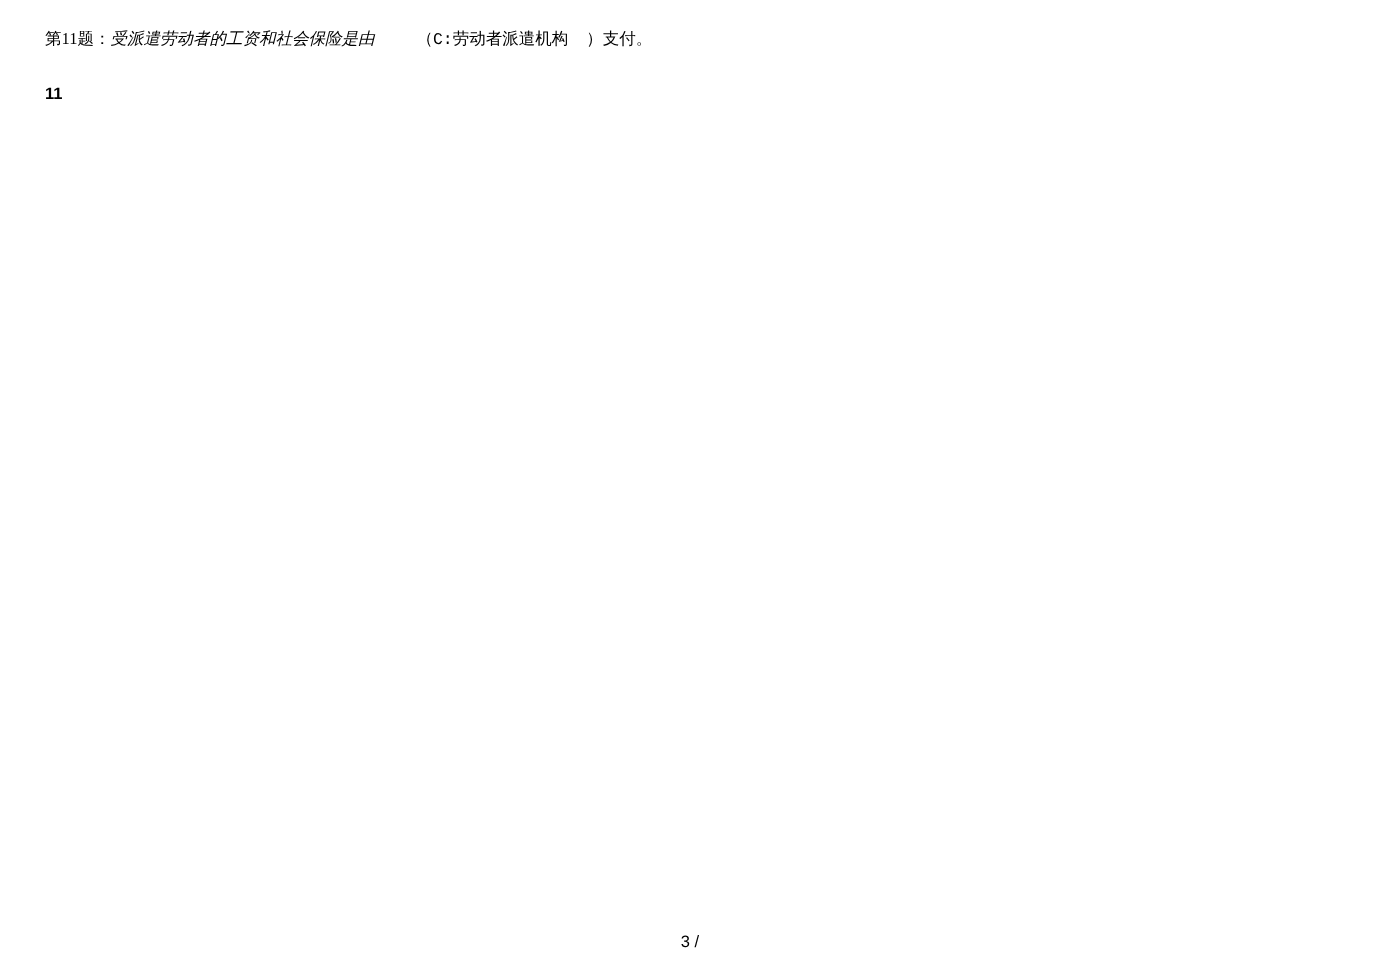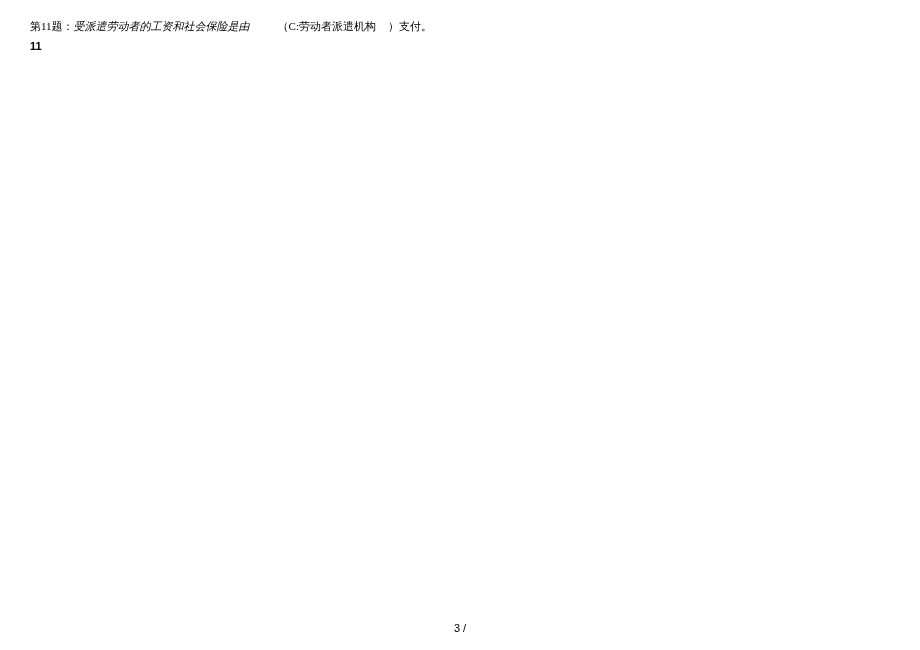--- a/index.html
+++ b/index.html
@@ -33,29 +33,30 @@
     .gap {
       display: inline-block;
       width: 28px;
     }
     .gap-small {
       display: inline-block;
       width: 12px;
     }
     .answer-paren {
       display: inline;
+      font-family: Liberation Mono, monospace;
     }
     .question-suffix {
       display: inline;
       text-align: center;
     }
     .number-line {
       font-size: 11px;
       color: #000;
-      margin-top: 4px;
+      margin-top: 20px;
       font-family: Arial, sans-serif;
       font-weight: bold;
     }
     .page-number {
       position: absolute;
       bottom: 16px;
       left: 50%;
       transform: translateX(-50%);
       font-size: 11px;
       color: #000;

